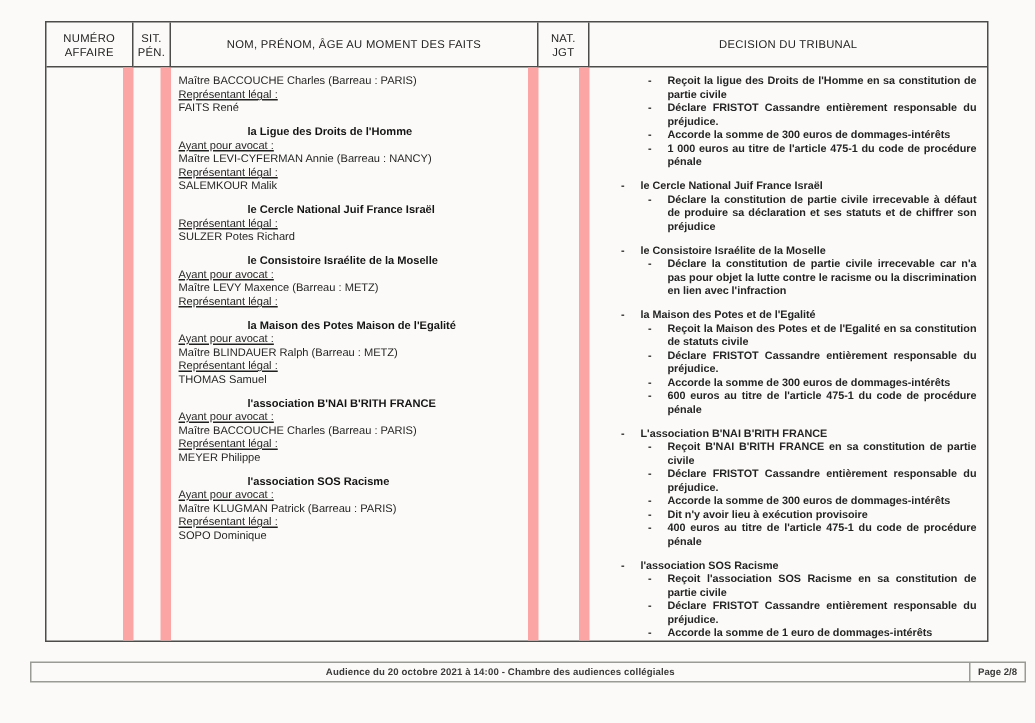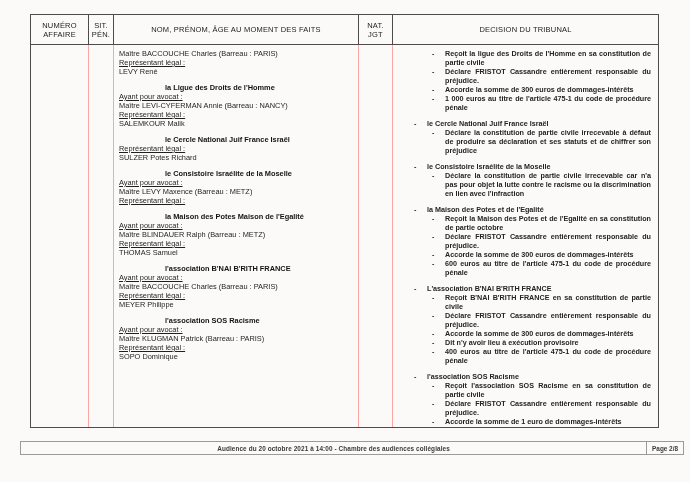--- a/index.html
+++ b/index.html
@@ -16,21 +16,21 @@
     border:1px solid #4c4c4a;
     box-sizing:border-box;
     background:#fbfaf8;
   }
   .hcell{
     border-right:1px solid #4c4c4a;border-bottom:1px solid #4c4c4a;
     display:flex;flex-direction:column;align-items:center;justify-content:center;
     text-align:center;font-size:7.5px;line-height:9px;letter-spacing:.2px;color:#222;
     overflow:hidden;
   }
-  .bcell{border-right:1px solid #fca5a5;overflow:hidden;box-sizing:border-box;}
+  .bcell{border-right:7px solid #fca5a5;overflow:hidden;box-sizing:border-box;}
   .last{border-right:none;}
   
   .parties-cell{padding:4px 4px 0 5px;font-size:7.4px;line-height:9px;}
   .party-block{margin-bottom:7px;}
   .pline{white-space:nowrap;}
   .pline.bold{font-weight:bold;color:#141414;padding-left:46px;}
   .pline.ul{text-decoration:underline;}
   
   .decision-cell{padding:4px 3px 0 0;font-size:7.2px;line-height:9px;font-weight:bold;color:#242424;}
   .dec-group{margin-bottom:7px;}
@@ -77,21 +77,21 @@
     <div class="hcell last">
       <div>DECISION DU TRIBUNAL</div>
     </div>
 
     <div class="bcell"></div>
     <div class="bcell"></div>
     <div class="bcell parties-cell">
         <div class="party-block">
           <div class="pline">Maître BACCOUCHE Charles (Barreau : PARIS)</div>
           <div class="pline ul">Représentant légal :</div>
-          <div class="pline">LEVY René</div>
+          <div class="pline">FAITS René</div>
         </div>
         <div class="party-block">
           <div class="pline bold">la Ligue des Droits de l'Homme</div>
           <div class="pline ul">Ayant pour avocat :</div>
           <div class="pline">Maître LEVI-CYFERMAN Annie (Barreau : NANCY)</div>
           <div class="pline ul">Représentant légal :</div>
           <div class="pline">SALEMKOUR Malik</div>
         </div>
         <div class="party-block">
           <div class="pline bold">le Cercle National Juif France Israël</div>
@@ -166,21 +166,21 @@
             <span class="txt">Déclare la constitution de partie civile irrecevable car n'a pas pour objet la lutte contre le racisme ou la discrimination en lien avec l'infraction</span>
           </div>
         </div>
         <div class="dec-group">
           <div class="dec-line dec-header">
             <span class="dash">-</span>
             <span class="txt">la Maison des Potes et de l'Egalité</span>
           </div>
           <div class="dec-line dec-item">
             <span class="dash">-</span>
-            <span class="txt">Reçoit la Maison des Potes et de l'Egalité en sa constitution de partie octobre</span>
+            <span class="txt">Reçoit la Maison des Potes et de l'Egalité en sa constitution de statuts civile</span>
           </div>
           <div class="dec-line dec-item">
             <span class="dash">-</span>
             <span class="txt">Déclare FRISTOT Cassandre entièrement responsable du préjudice.</span>
           </div>
           <div class="dec-line dec-item">
             <span class="dash">-</span>
             <span class="txt">Accorde la somme de 300 euros de dommages-intérêts</span>
           </div>
           <div class="dec-line dec-item">

